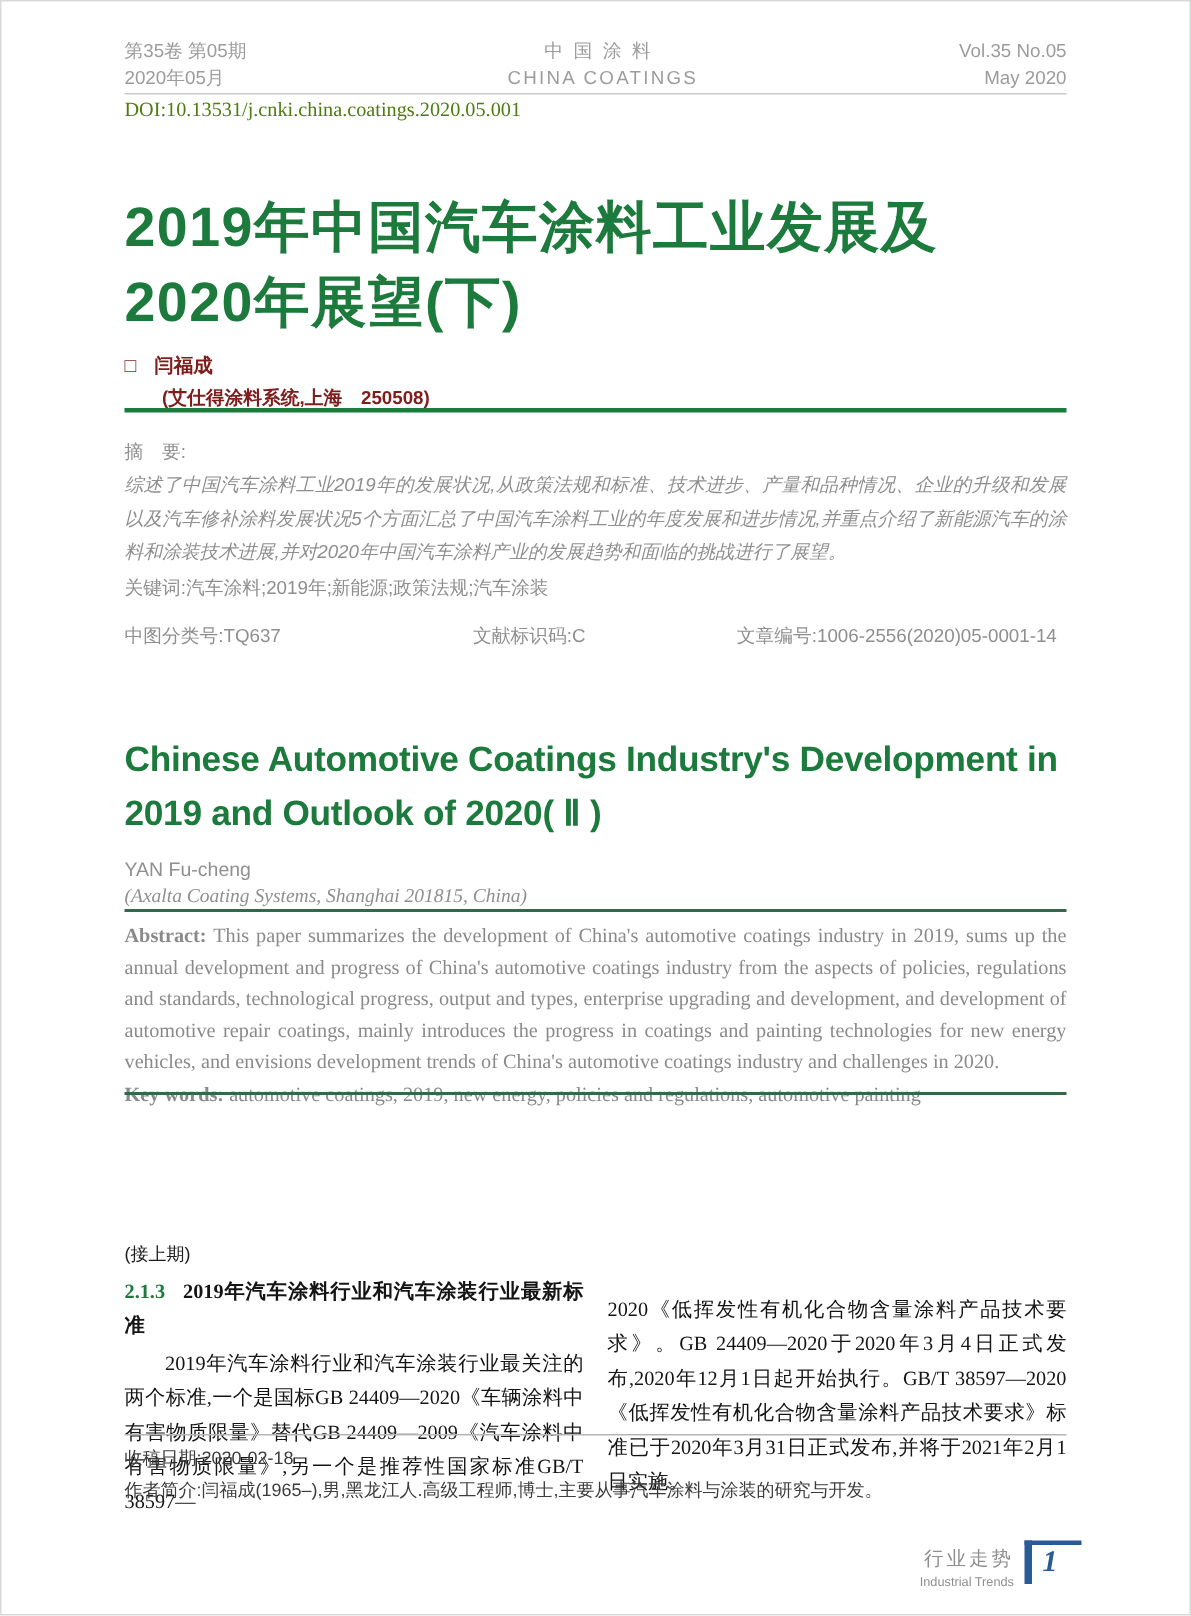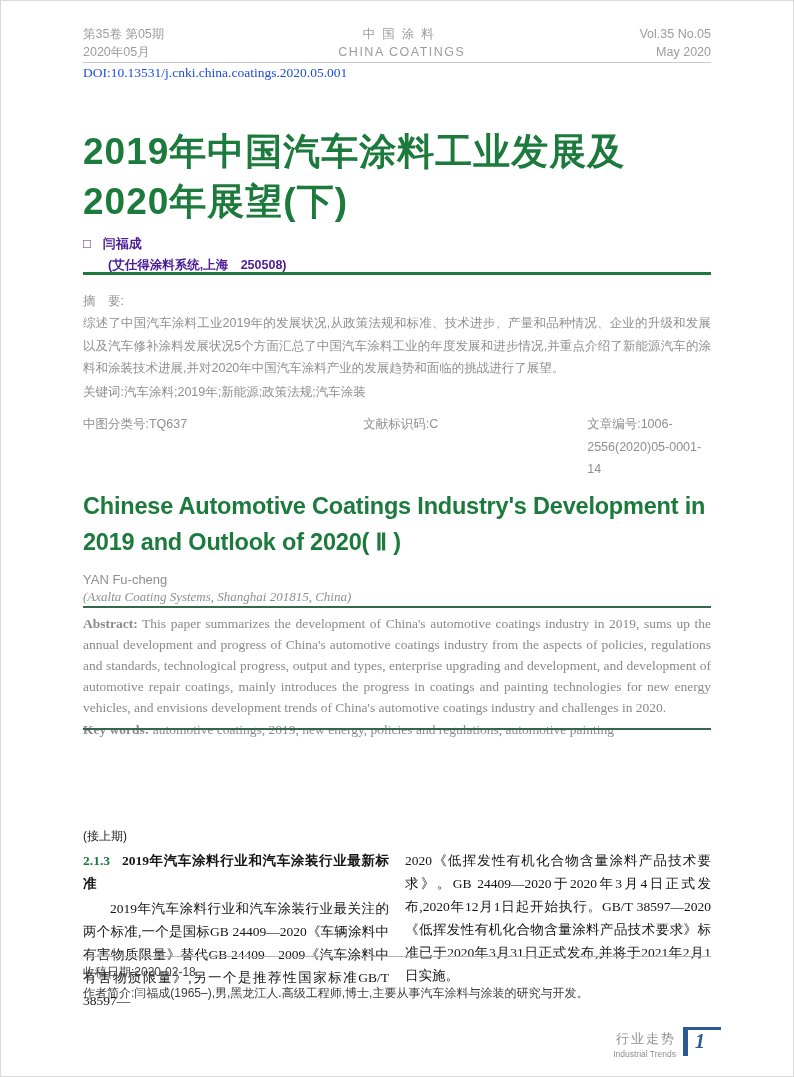--- a/index.html
+++ b/index.html
@@ -9,57 +9,57 @@
   }
   .abs-block { position:absolute; left:82px; right:82px; }
 
   
   .journal-header { top:24px; display:flex; justify-content:space-between; color:#9c9c9c; font-size:12.5px; line-height:1.45; }
   .jh-center { text-align:center; }
   .jh-center .l1 { letter-spacing:7px; }
   .jh-center .l2 { letter-spacing:1.5px; }
   .jh-right { text-align:right; }
   .header-rule { top:61px; border-top:1px solid #c9c9c9; height:0; }
-  .doi-line { top:64px; font-family:"Liberation Serif",serif; font-size:13.5px; color:#1d4ed8; }
+  .doi-line { top:64px; font-family:"Liberation Serif",serif; font-size:13.5px; color:#4d7c0f; }
 
   
   .title-cn { top:126px; color:#1b7a3c; font-weight:bold; font-size:37px; line-height:1.36; letter-spacing:1px; }
 
   
-  .author-cn { top:233px; font-size:13px; color:#4c1d95; font-weight:bold; line-height:1.5; }
+  .author-cn { top:233px; font-size:13px; color:#7f1d1d; font-weight:bold; line-height:1.5; }
   .author-cn .marker { display:inline-block; margin-right:12px; font-weight:normal; }
   .author-cn .affil { font-size:12.5px; margin-left:25px; margin-top:2px; }
   .rule-green-thick { top:271px; border-top:3px solid #1b7a3c; height:0; }
 
   
   .abstract-cn { top:289px; color:#8f8f8f; font-size:12.5px; line-height:1.78; }
   .abs-row { display:flex;flex-direction:column; }
   .abs-label { white-space:nowrap; }
-  .abs-text { flex:1; text-align:justify; }
+  .abs-text { flex:1; text-align:justify;font-style:italic; }
   .kw-row { margin-top:2px; }
-  .clc-row { display:flex; margin-top:10px;gap:48px; }
+  .clc-row { display:flex; margin-top:10px; }
   .clc-row .c1 { width:37%; }
   .clc-row .c2 { width:28%; }
   .clc-row .c3 { flex:1; }
 
   
   .title-en { top:487px; color:#1b7a3c; font-weight:bold; font-size:23.5px; line-height:1.55; letter-spacing:-0.2px; }
   .author-en-name { top:571px; color:#8f8f8f; font-size:13px; }
   .author-en-affil { top:588px; color:#8f8f8f; font-family:"Liberation Serif",serif; font-style:italic; font-size:13px; }
   .rule-en-1 { top:605px; border-top:2px solid #35674a; height:0; }
 
   
   .abstract-en { top:613px; font-family:"Liberation Serif",serif; color:#8a8a8a; font-size:13.5px; line-height:1.55; text-align:justify; }
   .abstract-en .b { font-weight:bold; }
   .abstract-en .kw { margin-top:1px; text-align:left; }
   .rule-en-2 { top:727px; border-top:2px solid #35674a; height:0; }
 
   
   .cont-note { top:827px; font-size:12px; color:#1c1c1c; }
-  .columns { top:849px; display:flex; gap:16px; font-family:"Liberation Serif",serif; font-size:13.5px; line-height:1.7; color:#141414; }
+  .columns { top:849px; display:flex; gap:16px; font-family:"Liberation Serif",serif; font-size:13.5px; line-height:1.7; color:#141414;align-items:center; }
   .col { flex:1; text-align:justify; }
   .sec-head { font-weight:bold; margin:0 0 2px 0; }
   .sec-num { color:#1b7a3c; margin-right:12px; }
   .col p { margin:0; text-indent:2em; }
 
   
   .footnote { top:955px; border-top:1px solid #b5b5b5; padding-top:5px; font-size:12px; color:#3c3c3c; line-height:1.75; }
 
   
   .page-footer { position:absolute; right:72px; top:1026px; display:flex; align-items:flex-start; }

